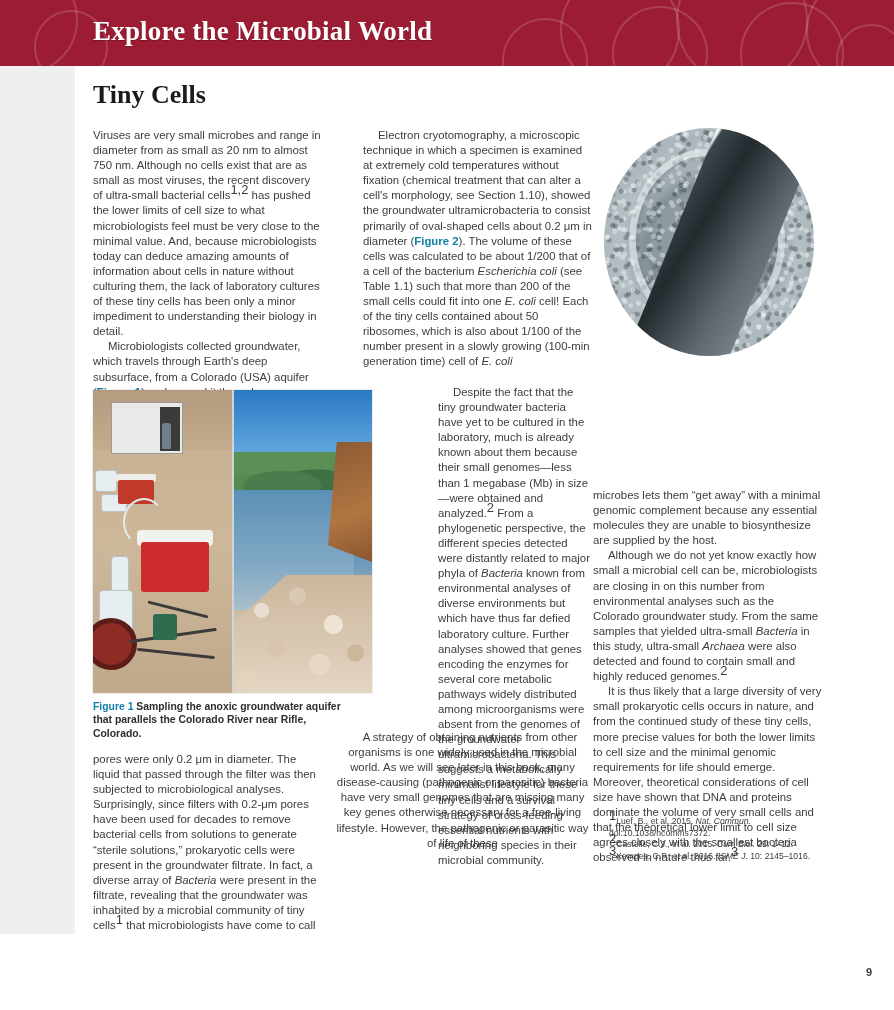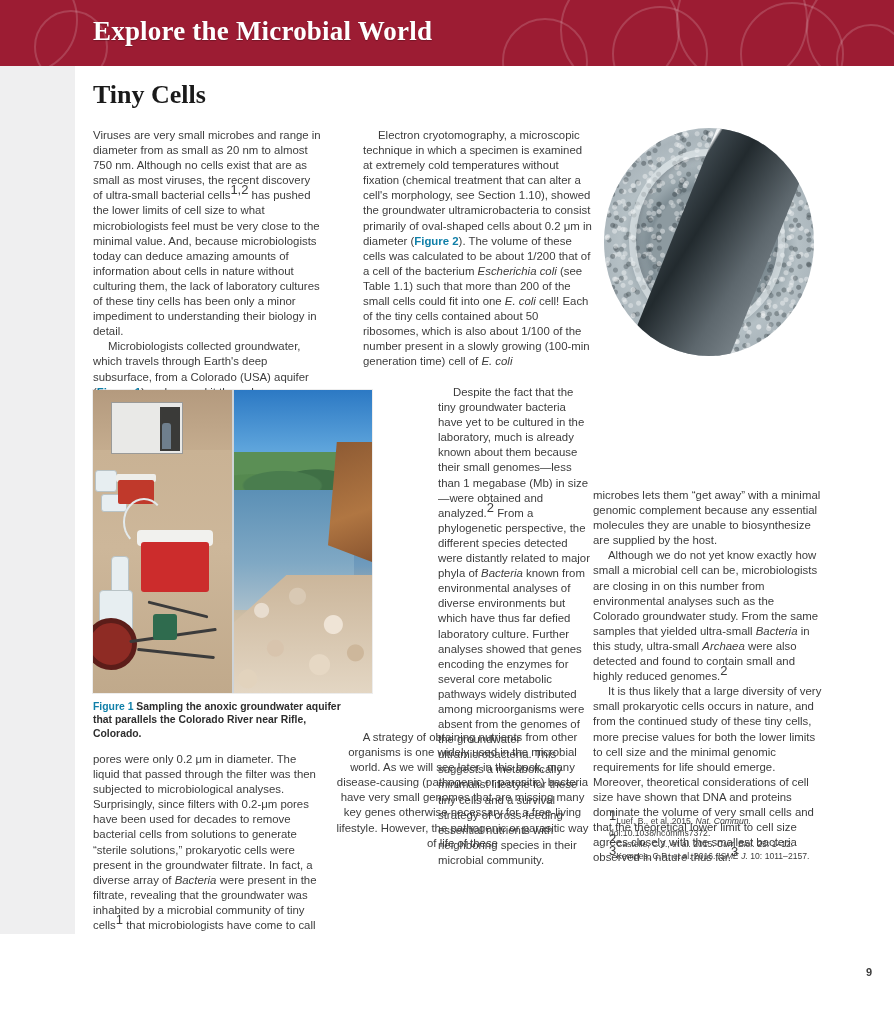--- a/index.html
+++ b/index.html
@@ -275,21 +275,21 @@
 
   <div class="col" id="col3">
     <p><span>microbes lets them “get away” with a minimal genomic complement because any essential molecules they are unable to biosynthesize are supplied by the host.</span></p>
     <p class="indent"><span>Although we do not yet know exactly how small a microbial cell can be, microbiologists are closing in on this number from environmental analyses such as the Colorado groundwater study. From the same samples that yielded ultra-small </span><i>Bacteria</i><span> in this study, ultra-small </span><i>Archaea</i><span> were also detected and found to contain small and highly reduced genomes.</span><sup>2</sup></p>
     <p class="indent"><span>It is thus likely that a large diversity of very small prokaryotic cells occurs in nature, and from the continued study of these tiny cells, more precise values for both the lower limits to cell size and the minimal genomic requirements for life should emerge. Moreover, theoretical considerations of cell size have shown that DNA and proteins dominate the volume of very small cells and that the theoretical lower limit to cell size agrees closely with the smallest bacteria observed in nature thus far.</span><sup>3</sup></p>
   </div>
 
   <div style="position:absolute; left:593px; top:816px; width:232px; font-size:8.6px; line-height:11.6px; color:#3c3c3c;margin-left:16px;">
     <div><sup>1</sup><span>Luef, B., et al. 2015. </span><i>Nat. Commun.</i><span> doi:10.1038/ncomms7372.</span></div>
     <div><sup>2</sup><span>Castelle, C.J., et al. 2015. </span><i>Curr. Biol.</i><span> 25: 1–12.</span></div>
-    <div><sup>3</sup><span>Kempes, C.P., et al. 2016. </span><i>ISME J.</i><span> 10: 1011–2157.</span></div>
+    <div><sup>3</sup><span>Kempes, C.P., et al. 2016. </span><i>ISME J.</i><span> 10: 2145–1016.</span></div>
   </div>
 
   <div id="fig1">
     <div class="photoL">
       <div class="hill"></div>
       <div class="ground"></div>
       <div class="trailer">
         <div class="trailer-door"></div>
         <div class="person"></div>
       </div>

